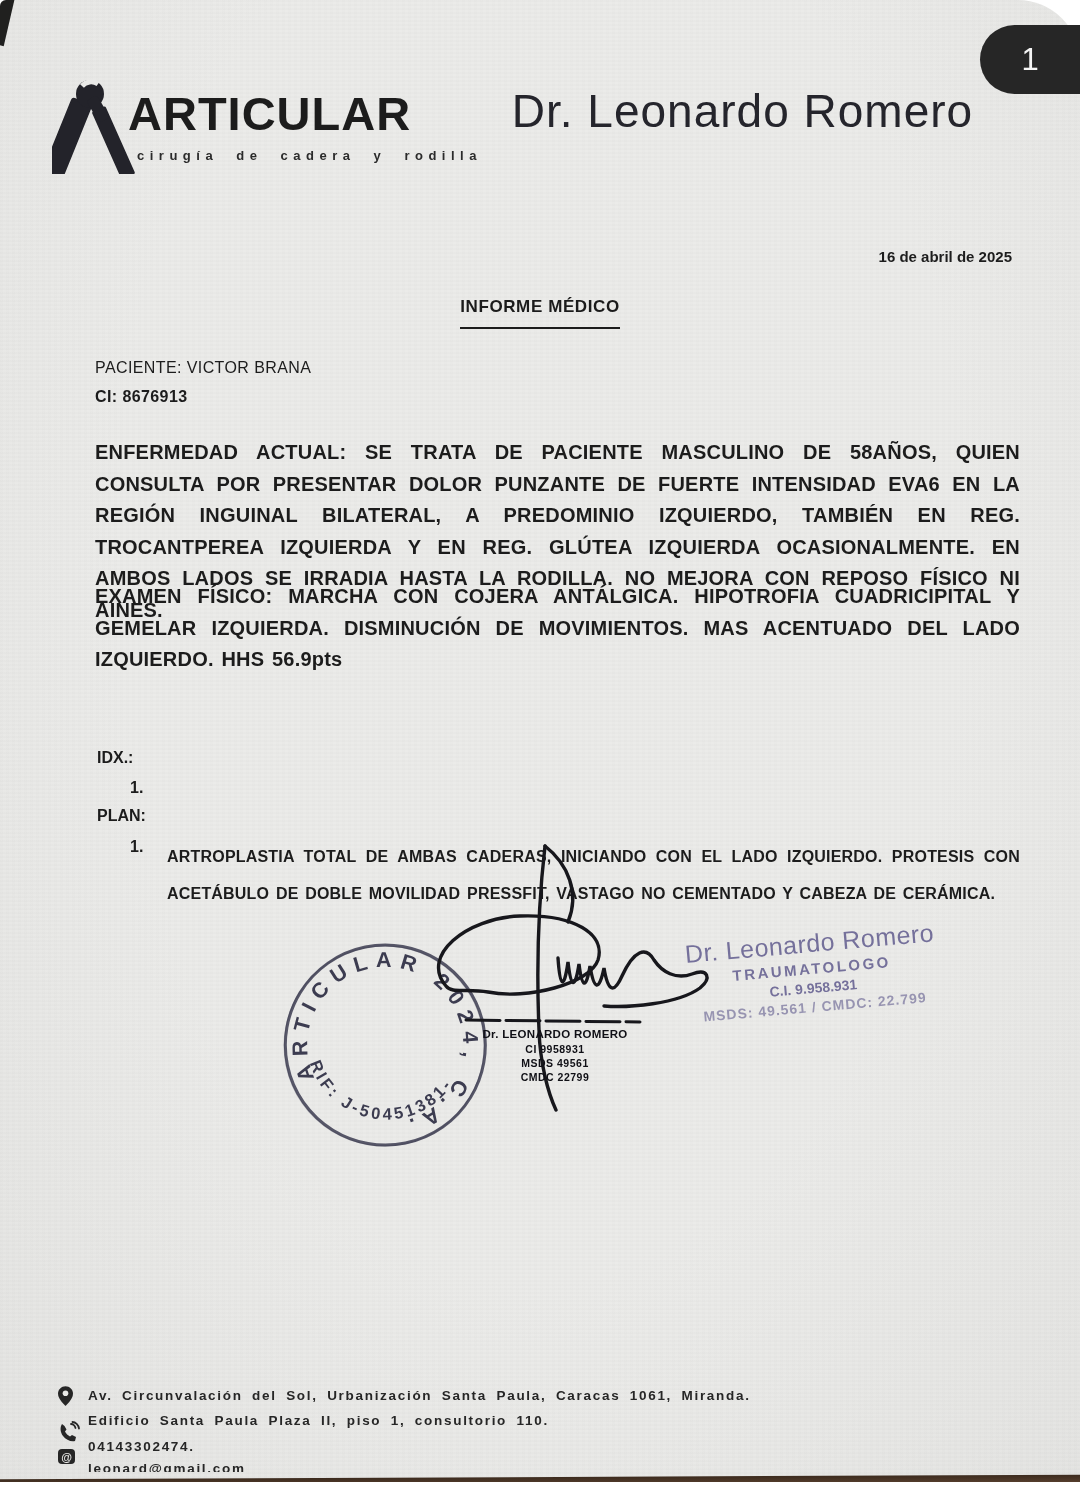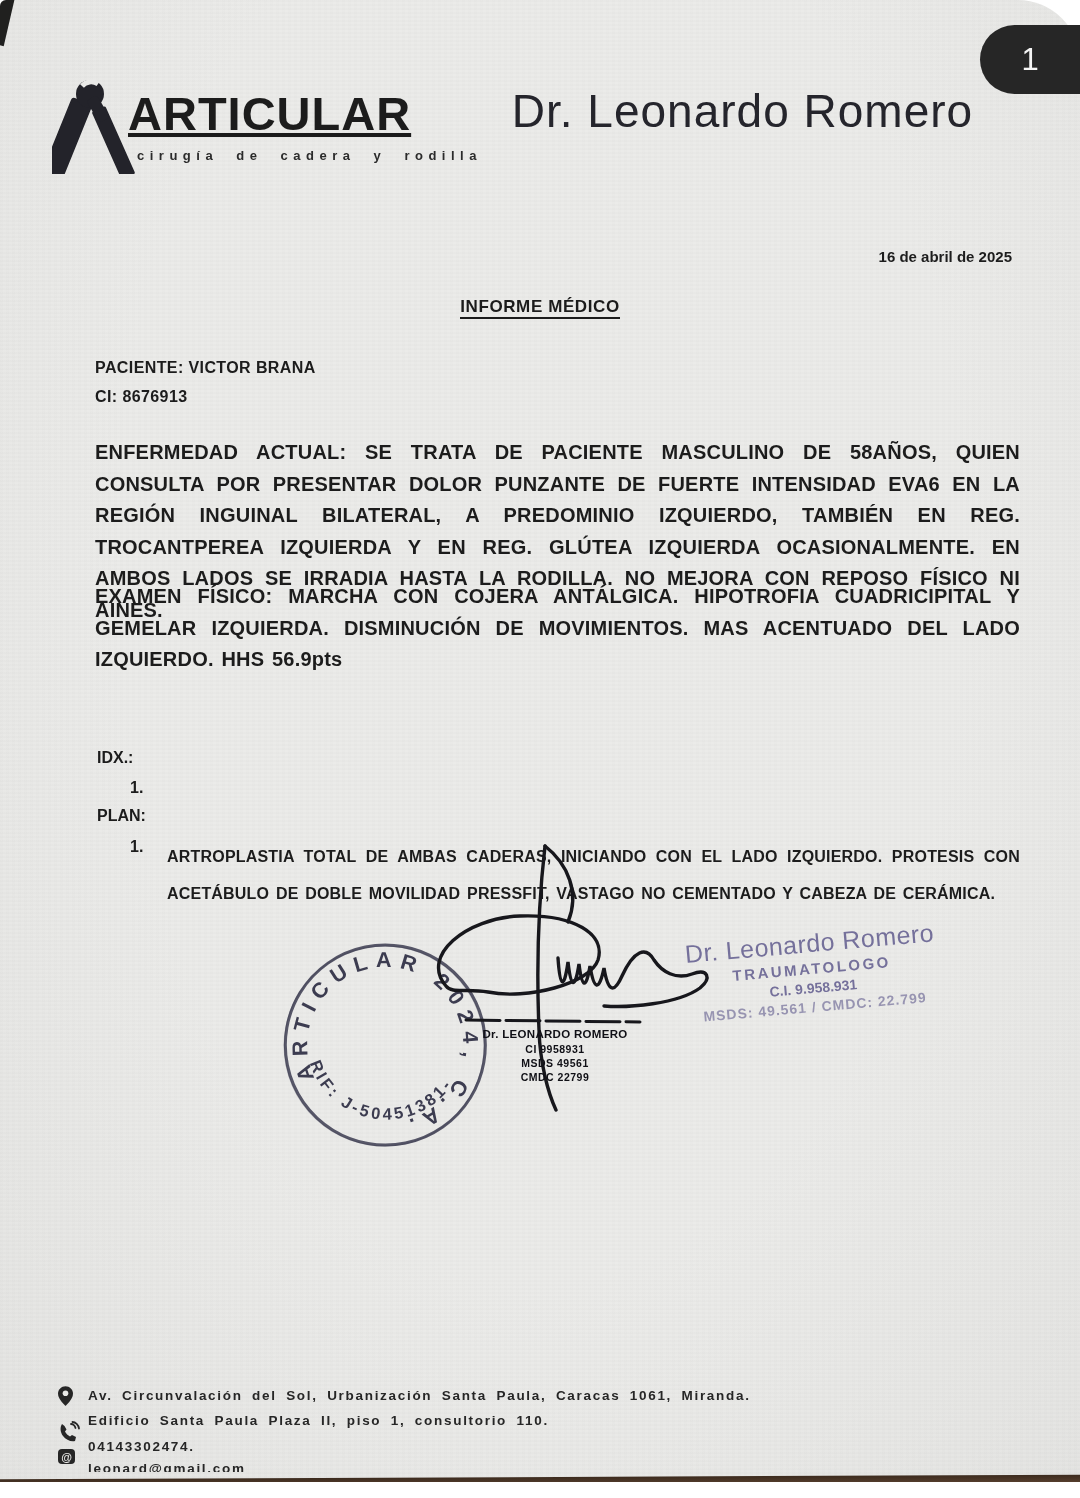--- a/index.html
+++ b/index.html
@@ -9,28 +9,28 @@
     border-top-right-radius:62px;border-top-left-radius:6px;overflow:hidden;}
   .paper::before{content:"";position:absolute;inset:0;pointer-events:none;
     background:repeating-linear-gradient(0deg, rgba(0,0,0,0.013) 0 2px, rgba(255,255,255,0.012) 2px 4px),
                repeating-linear-gradient(90deg, rgba(0,0,0,0.008) 0 3px, rgba(255,255,255,0.01) 3px 6px);}
   .corner-mark{position:absolute;left:-7px;top:-9px;width:17px;height:54px;background:#20201f;transform:rotate(13deg);}
   .page-badge{position:absolute;right:0;top:25px;width:100px;height:69px;background:#262626;
     border-radius:35px 0 0 35px;display:flex;align-items:center;justify-content:center;z-index:9;}
   .page-badge span{color:#f4f4f4;font-size:31px;}
   
   .logo-wrap{position:absolute;left:52px;top:76px;}
-  .logo-text{position:absolute;left:128px;top:86px;font-size:47px;font-weight:800;letter-spacing:1px;color:#1c1c1c;text-decoration:underline;}
+  .logo-text{position:absolute;left:128px;top:86px;font-size:47px;font-weight:800;letter-spacing:1px;color:#1c1c1c;}
   .logo-tag{position:absolute;left:137px;top:148px;font-size:13px;font-weight:600;letter-spacing:5.5px;word-spacing:9px;color:#2b2b2b;}
   .doc-name{position:absolute;left:470px;top:84px;width:545px;text-align:center;font-size:46px;font-weight:400;letter-spacing:1px;color:#25252c;}
   .doc-title{position:absolute;left:470px;top:150px;width:545px;text-align:center;font-size:23px;letter-spacing:13px;color:#25252c;}
   .date{position:absolute;right:68px;top:248px;font-size:15px;font-weight:700;color:#1d1d1d;}
   .title{position:absolute;left:0;top:297px;width:1080px;text-align:center;}
-  .title span{font-size:17px;font-weight:700;letter-spacing:0.6px;color:#1b1b1b;border-bottom:2px solid #1b1b1b;padding-bottom:1px;}
-  .pt-line1{position:absolute;left:95px;top:359px;font-size:16px;font-weight:700;letter-spacing:0.4px;color:#1c1c1c;}
+  .title span{font-size:17px;font-weight:700;letter-spacing:0.6px;color:#1b1b1b;border-bottom:2px solid #1b1b1b;padding-bottom:11px;}
+  .pt-line1{position:absolute;left:95px;top:359px;font-size:16px;font-weight:400;letter-spacing:0.4px;color:#1c1c1c;}
   .pt-line2{position:absolute;left:95px;top:388px;font-size:16px;font-weight:700;letter-spacing:0.4px;color:#1c1c1c;}
   .para{position:absolute;left:95px;width:925px;font-size:20px;line-height:31.6px;color:#1c1c1c;
     text-align:justify;font-weight:700;letter-spacing:0.2px;word-spacing:2px;}
   .para .lbl{font-weight:800;}
   .p-enf{top:437px;}
   .p-exa{top:581px;}
   .p-par{top:663px;}
   .sec-label{position:absolute;left:97px;font-size:16px;font-weight:800;color:#1c1c1c;}
   .l-idx{top:749px;}
   .l-plan{top:807px;}

